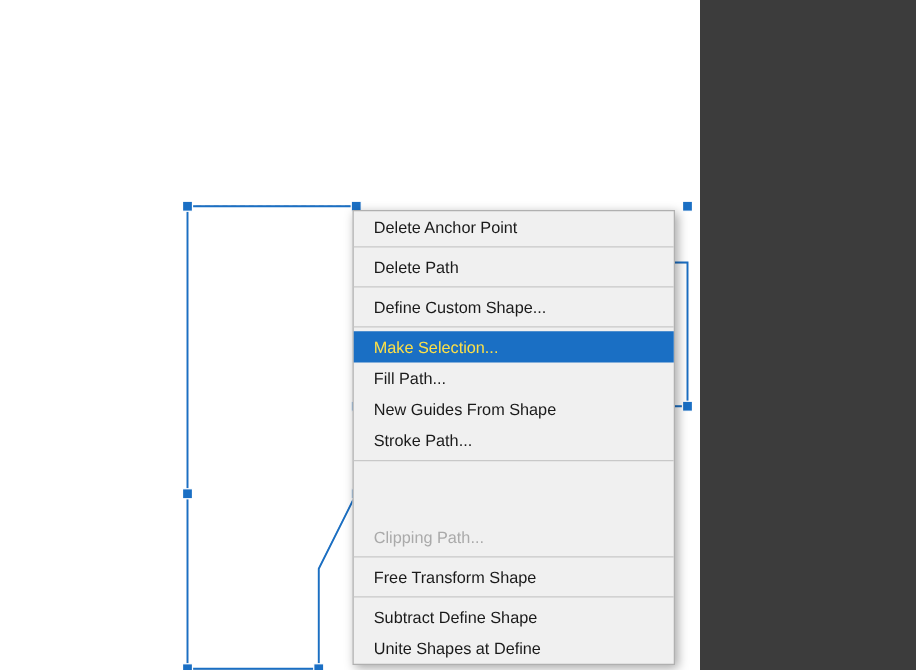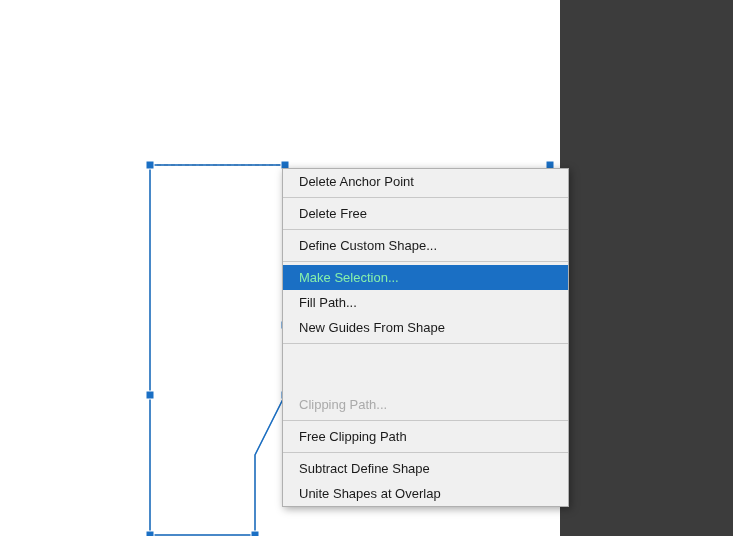--- a/index.html
+++ b/index.html
@@ -30,37 +30,37 @@
       width: 173px;
       height: 536px;
       background: #3c3c3c;
     }
 
     
     .context-menu {
       position: absolute;
       top: 168px;
       left: 282px;
-      width: 287px;
+      width: 258px;
       background: #f0f0f0;
       border: 1px solid #b0b0b0;
       box-shadow: 2px 2px 8px rgba(0,0,0,0.35);
       z-index: 100;
     }
 
     .menu-item {
       padding: 5px 16px;
       cursor: pointer;
       color: #1a1a1a;
       white-space: nowrap;
     }
 
     .menu-item.highlighted {
       background: #1a6fc4;
-      color: #86efac;
+      color: #fde047;
     }
 
     .menu-item.disabled {
       color: #aaaaaa;
       cursor: default;
       margin-top: 48px;
     }
 
     .menu-separator {
       height: 1px;
@@ -110,27 +110,28 @@
   <rect x="6" y="236" width="8" height="8" fill="#1a6fc4" stroke="white" stroke-width="1"></rect>
 
   <rect x="6" y="376" width="8" height="8" fill="#1a6fc4" stroke="white" stroke-width="1"></rect>
 
   <rect x="111" y="376" width="8" height="8" fill="#1a6fc4" stroke="white" stroke-width="1"></rect>
 </svg>
 
 <div class="context-menu">
 <div class="menu-item">Delete Anchor Point</div>
     <div class="menu-separator"></div>
-    <div class="menu-item">Delete Free</div>
+    <div class="menu-item">Delete Path</div>
     <div class="menu-separator"></div>
     <div class="menu-item">Define Custom Shape...</div>
     <div class="menu-separator"></div>
     <div class="menu-item highlighted">Make Selection...</div>
     <div class="menu-item">Fill Path...</div>
     <div class="menu-item">New Guides From Shape</div>
+    <div class="menu-item">Stroke Path...</div>
     <div class="menu-separator"></div>
     <div class="menu-item disabled">Clipping Path...</div>
     <div class="menu-separator"></div>
-    <div class="menu-item">Free Clipping Path</div>
+    <div class="menu-item">Free Transform Shape</div>
     <div class="menu-separator"></div>
     <div class="menu-item">Subtract Define Shape</div>
-    <div class="menu-item">Unite Shapes at Overlap</div>
+    <div class="menu-item">Unite Shapes at Define</div>
   </div>
 
 </body></html>

